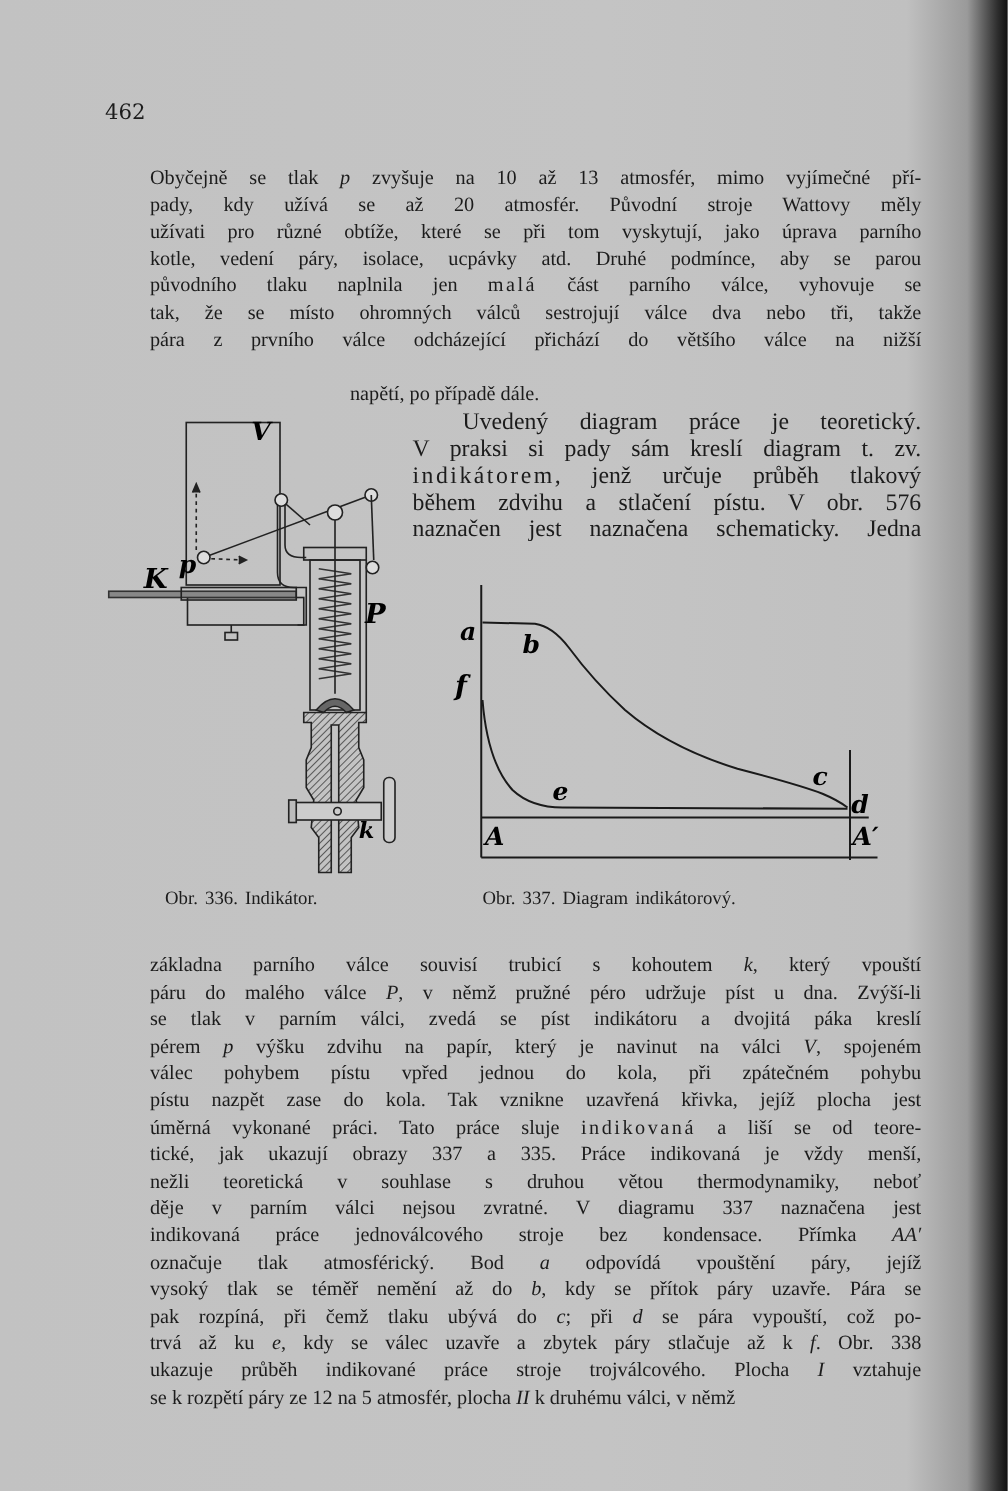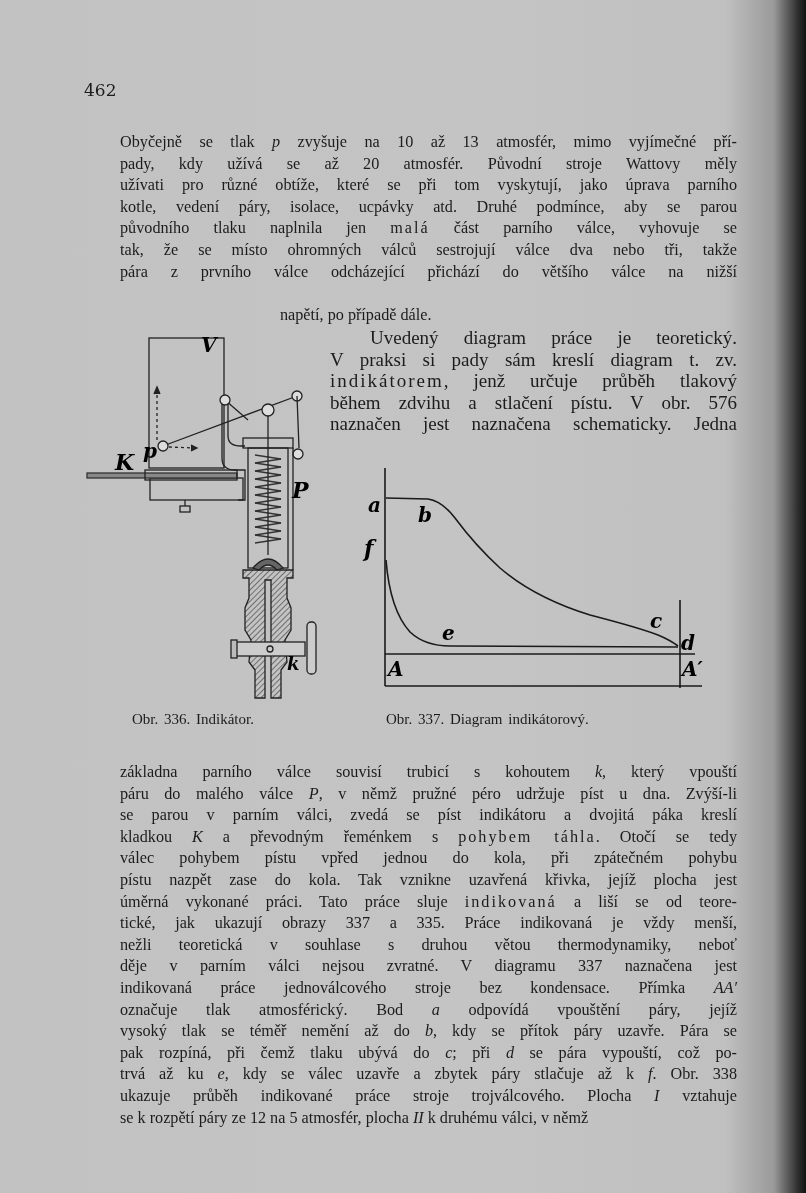--- a/index.html
+++ b/index.html
@@ -129,22 +129,22 @@
     <text class="lbl" x="38" y="216" font-size="20">A</text>
     <text class="lbl" x="332" y="216" font-size="20">A′</text>
   </svg>
 
   <div class="caption" style="left:118px;margin-left:14px;">Obr. 336. Indikátor.</div>
   <div class="caption" style="left:386px;">Obr. 337. Diagram indikátorový.</div>
 
   <div class="para" style="top:762px;" id="p3">
       <span class="ln">základna parního válce souvisí trubicí s kohoutem <i>k</i>, který vpouští</span>
       <span class="ln">páru do malého válce <i>P</i>, v němž pružné péro udržuje píst u dna. Zvýší-li</span>
-      <span class="ln">se parou v parním válci, zvedá se píst indikátoru a dvojitá páka kreslí</span>
-      <span class="ln">kladkou <i>K</i> a převodným řeménkem s <span class="sp">pohybem táhla</span>. Otočí se tedy</span>
+      <span class="ln">se tlak v parním válci, zvedá se píst indikátoru a dvojitá páka kreslí</span>
+      <span class="ln">pérem <i>p</i> výšku zdvihu na papír, který je navinut na válci <i>V</i>, spojeném</span>
       <span class="ln">válec pohybem pístu vpřed jednou do kola, při zpátečném pohybu</span>
       <span class="ln">pístu nazpět zase do kola. Tak vznikne uzavřená křivka, jejíž plocha jest</span>
       <span class="ln">úměrná vykonané práci. Tato práce sluje <span class="sp">indikovaná</span> a liší se od teore-</span>
       <span class="ln">tické, jak ukazují obrazy 337 a 335. Práce indikovaná je vždy menší,</span>
       <span class="ln">nežli teoretická v souhlase s druhou větou thermodynamiky, neboť</span>
       <span class="ln">děje v parním válci nejsou zvratné. V diagramu 337 naznačena jest</span>
       <span class="ln">indikovaná práce jednoválcového stroje bez kondensace. Přímka <i>AA′</i></span>
       <span class="ln">označuje tlak atmosférický. Bod <i>a</i> odpovídá vpouštění páry, jejíž</span>
       <span class="ln">vysoký tlak se téměř nemění až do <i>b</i>, kdy se přítok páry uzavře. Pára se</span>
       <span class="ln">pak rozpíná, při čemž tlaku ubývá do <i>c</i>; při <i>d</i> se pára vypouští, což po-</span>

